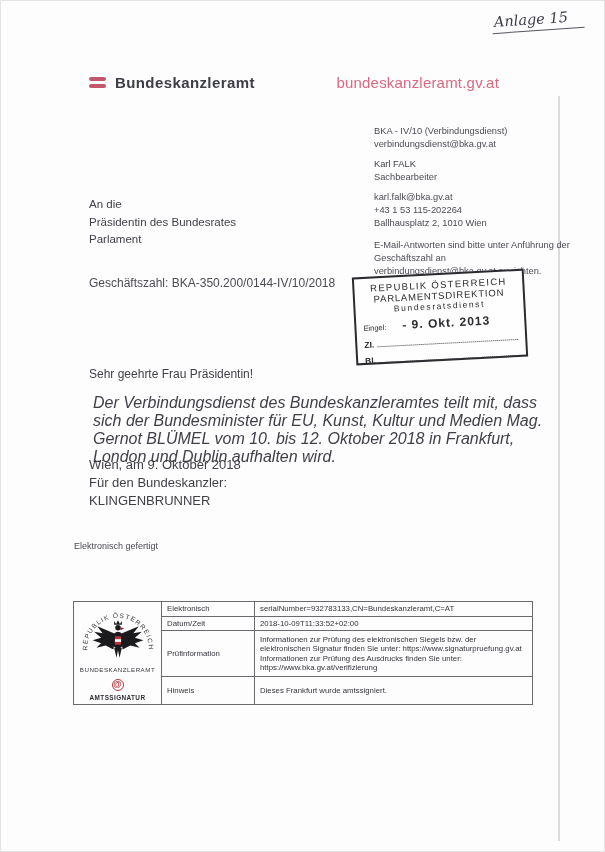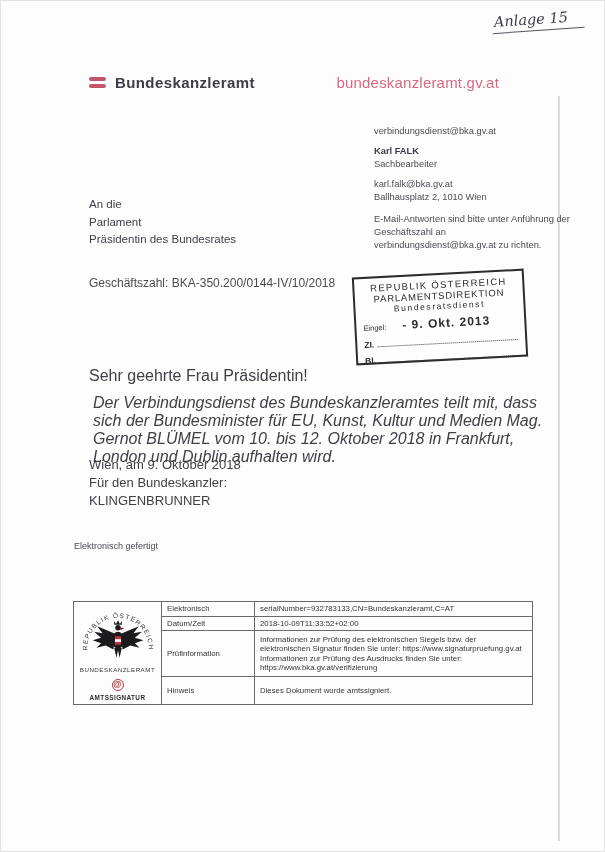--- a/index.html
+++ b/index.html
@@ -23,42 +23,42 @@
   
   .header { position:absolute; left:88px; top:73px; width:410px; display:flex; align-items:center; }
   .logo { display:flex; flex-direction:column; gap:3px; margin-right:9px; }
   .logo .bar { width:17px; height:4px; border-radius:2px; background:#c4566c; }
   .brand { font-size:15px; font-weight:600; letter-spacing:.4px; color:#3d3d47; }
   .site { margin-left:auto; font-size:15px; color:#d96880; letter-spacing:.2px; }
   
   .contact { position:absolute; left:373px; top:124px; width:196px; font-size:9.3px; line-height:13px; color:#4b4b55; }
   .contact .grp { margin-bottom:7px; }
   .contact .grp.note { margin-top:9px; }
-  .contact .bold { font-weight:bold; color:#3c3c46; }
+  .contact .bold { font-weight:normal; color:#3c3c46; }
   
   .recipient { position:absolute; left:88px; top:163px; font-size:11.5px; line-height:17.5px;margin-top:32px; }
   
   .reference { position:absolute; left:88px; top:275px; font-size:12px; color:#4b4b55; }
   
   .stamp {
     position:absolute; left:353px; top:272px; width:172px; height:88px;
     border:2px solid #2c2c30; background:#fefefe; transform:rotate(-3deg);
     color:#2a2a2e; padding:4px 7px 3px 7px; text-align:center;
   }
   .stamp .l1 { font-size:9.5px; letter-spacing:1.3px; white-space:nowrap; }
   .stamp .l2 { font-size:9.5px; letter-spacing:.8px; white-space:nowrap; }
   .stamp .l3 { font-size:8.5px; letter-spacing:1.6px; white-space:nowrap; }
   .stamp .rcv { display:flex; align-items:baseline; margin-top:5px; text-align:left; }
   .stamp .rcv .lab { font-size:7.5px; }
   .stamp .rcv .date { font-size:12px; font-weight:bold; letter-spacing:1px; margin-left:16px; white-space:nowrap; }
   .stamp .dotrow { display:flex; align-items:baseline; margin-top:6px; text-align:left; }
   .stamp .dotrow .lab { font-size:8.5px; font-weight:bold; margin-right:3px; }
   .stamp .dotrow .leader { flex:1; border-bottom:1.6px dotted #3a3a3e; height:7px; }
   
-  .salutation { position:absolute; left:88px; top:366px; font-size:16px; }
+  .salutation { position:absolute; left:88px; top:366px; font-size:12px; }
   .paragraph { position:absolute; left:92px; top:393px; width:472px; font-size:16px; line-height:18px;font-style:italic; }
   .closing { position:absolute; left:88px; top:455px; font-size:13px; line-height:18px; }
   .efertigt { position:absolute; left:73px; top:540px; font-size:9px; color:#4b4b55; }
   
   .sigtable { position:absolute; left:72px; top:600px; border-collapse:collapse; }
   .sigtable td {
     border:1px solid #6a6a6e; font-size:7.8px; color:#34343c;
     padding:2px 5px; vertical-align:middle; line-height:9.5px;
   }
   .sigtable td.lbl { width:93px; }
@@ -86,37 +86,39 @@
     <div class="logo">
       <div class="bar"></div>
       <div class="bar"></div>
     </div>
     <div class="brand">Bundeskanzleramt</div>
     <div class="site">bundeskanzleramt.gv.at</div>
   </div>
 
   <div class="contact">
     <div class="grp">
+      <div>BKA - IV/10 (Verbindungsdienst)</div>
       <div>verbindungsdienst@bka.gv.at</div>
     </div>
     <div class="grp">
       <div class="bold">Karl FALK</div>
       <div>Sachbearbeiter</div>
     </div>
     <div class="grp">
       <div>karl.falk@bka.gv.at</div>
+      <div>+43 1 53 115-202264</div>
       <div>Ballhausplatz 2, 1010 Wien</div>
     </div>
     <div class="grp note">E-Mail-Antworten sind bitte unter Anführung der Geschäftszahl an verbindungsdienst@bka.gv.at zu richten.</div>
   </div>
 
   <div class="recipient">
     <div>An die</div>
+    <div>Präsidentin des Bundesrates</div>
     <div>Parlament</div>
-    <div>Präsidentin des Bundesrates</div>
   </div>
 
   <div class="reference">Geschäftszahl: BKA-350.200/0144-IV/10/2018</div>
 
   <div class="stamp">
     <div class="l1">REPUBLIK ÖSTERREICH</div>
     <div class="l2">PARLAMENTSDIREKTION</div>
     <div class="l3">Bundesratsdienst</div>
     <div class="rcv">
       <span class="lab">Eingel:</span>
@@ -179,18 +181,18 @@
     <tr>
       <td class="lbl">Datum/Zeit</td>
       <td class="val">2018-10-09T11:33:52+02:00</td>
     </tr>
     <tr>
       <td class="lbl">Prüfinformation</td>
       <td class="val" style="height:46px;">Informationen zur Prüfung des elektronischen Siegels bzw. der elektronischen Signatur finden Sie unter: https://www.signaturpruefung.gv.at Informationen zur Prüfung des Ausdrucks finden Sie unter: https://www.bka.gv.at/verifizierung</td>
     </tr>
     <tr>
       <td class="lbl">Hinweis</td>
-      <td class="val" style="height:28px;">Dieses Dokument wurde amtssigniert.</td>
+      <td class="val" style="height:28px;">Dieses Frankfurt wurde amtssigniert.</td>
     </tr>
   </tbody>
     </table>
 
 </div>
 
 </body></html>

